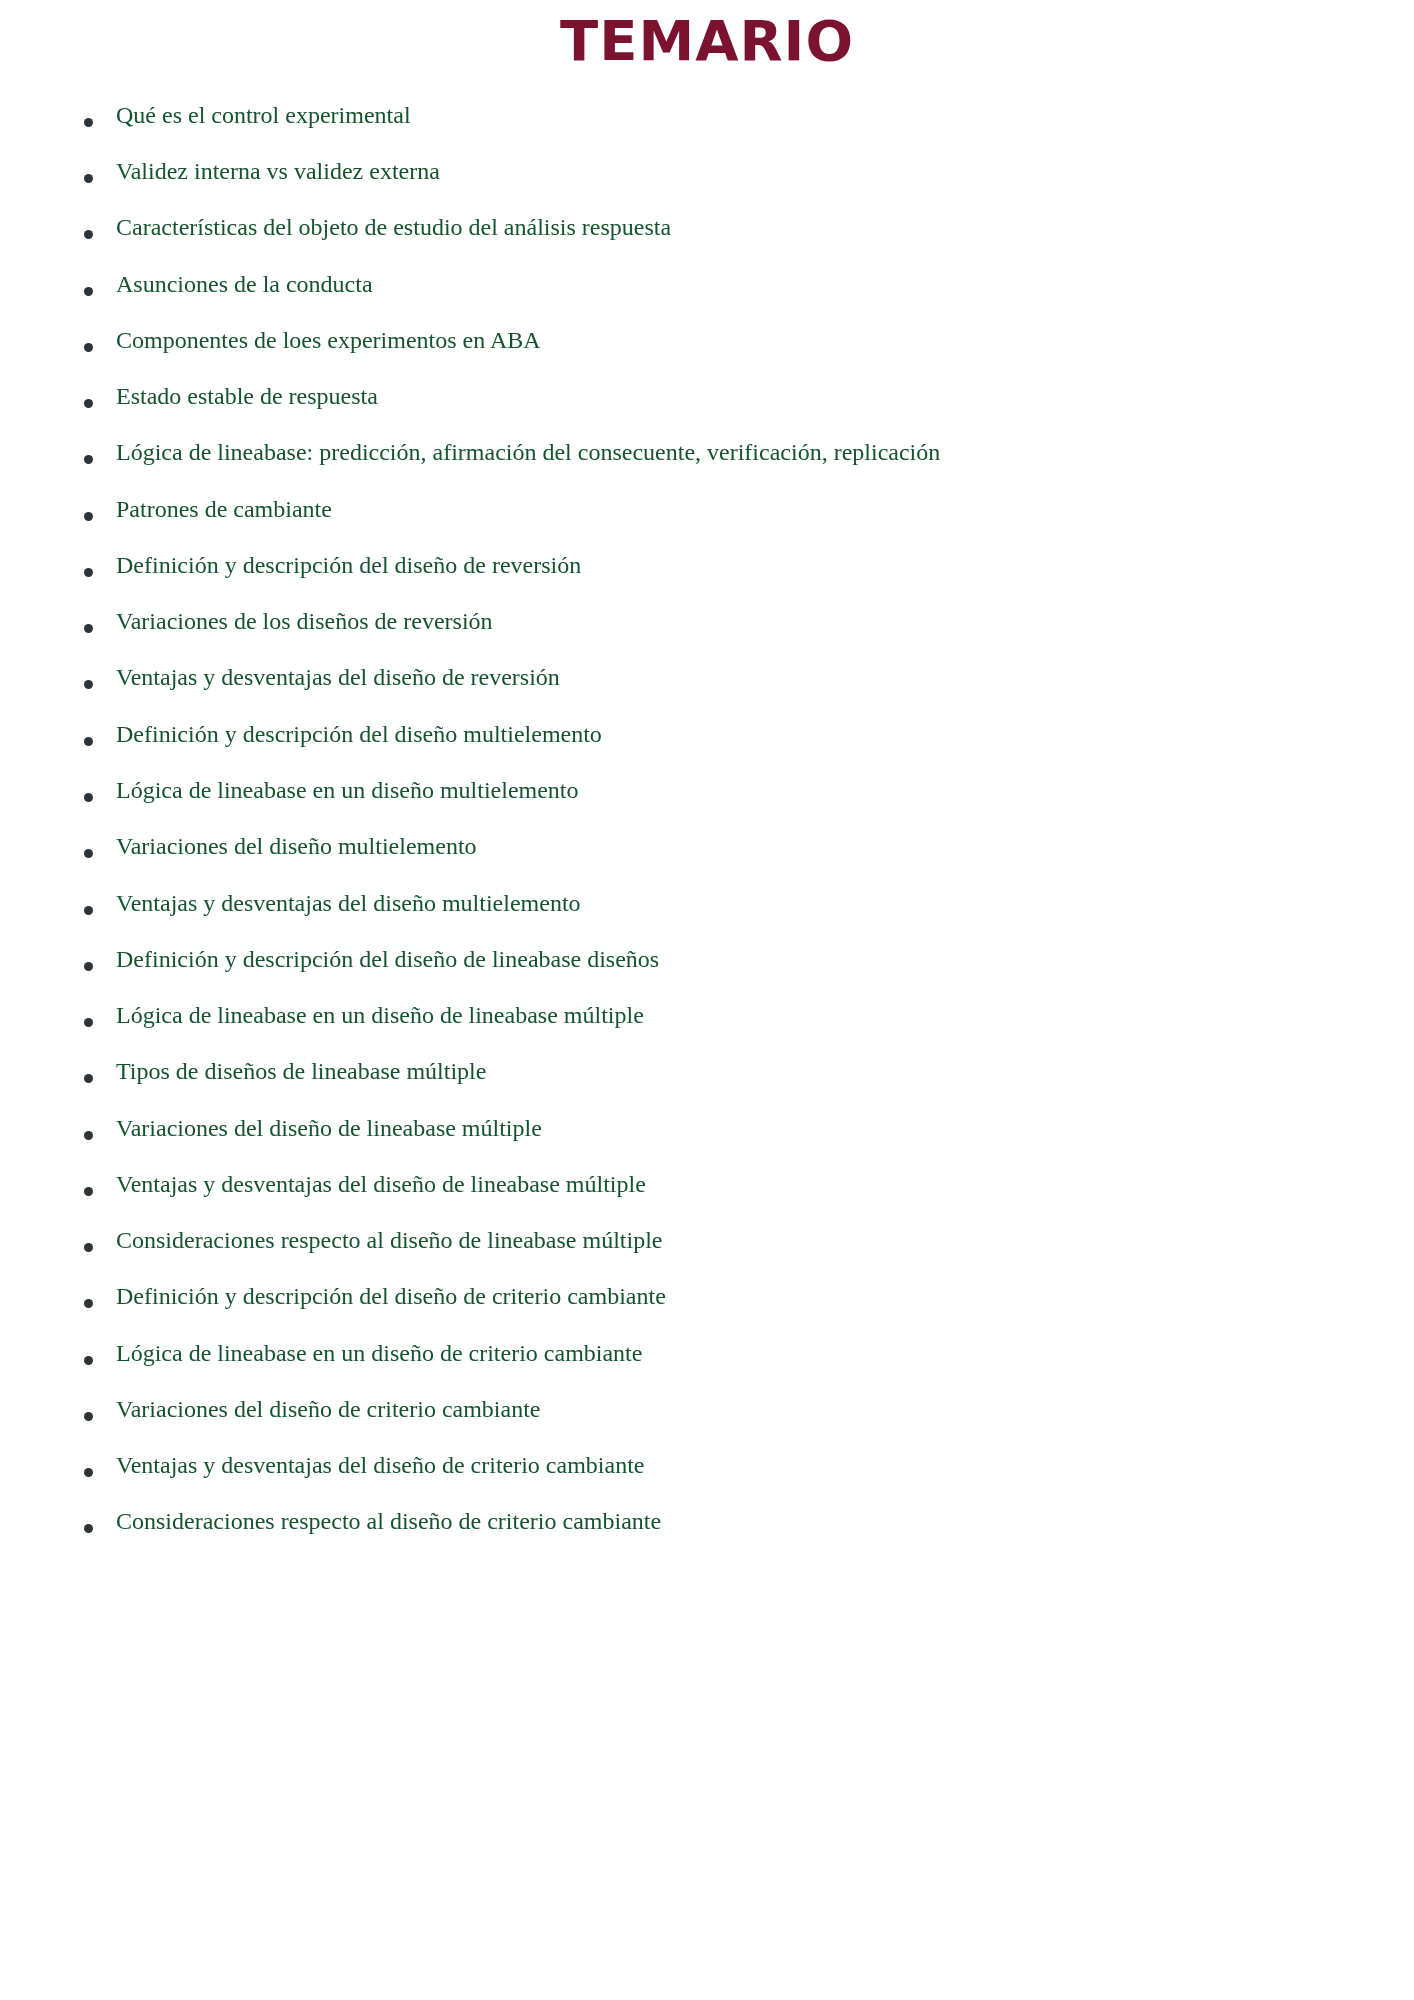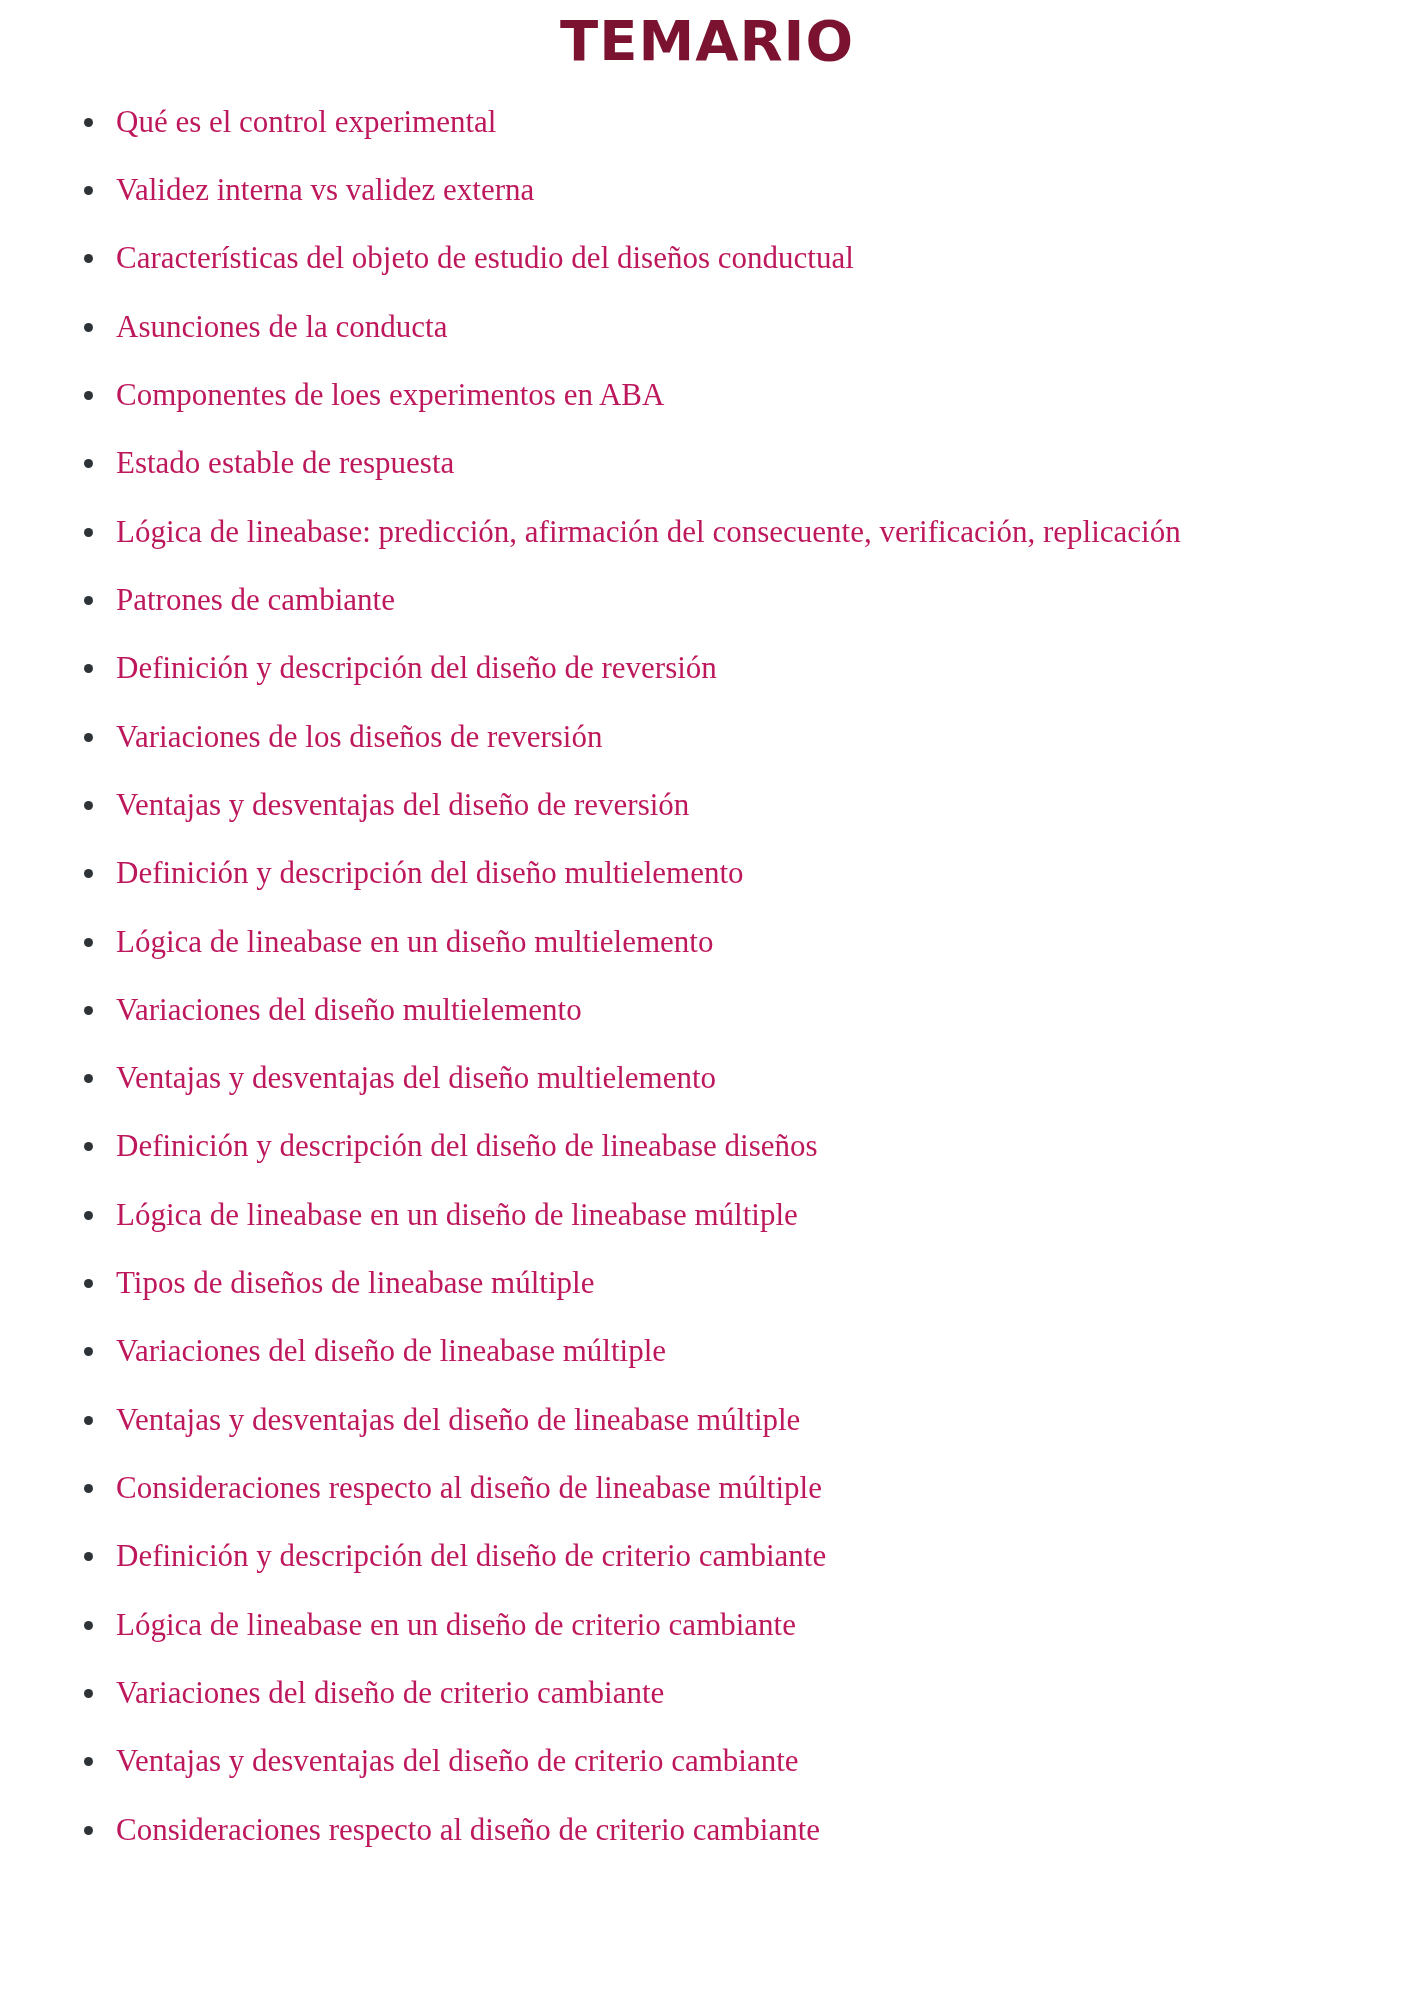--- a/index.html
+++ b/index.html
@@ -31,23 +31,23 @@
     margin: 12px 0 24px 0;
     line-height: 1.05;
   }
   ul.topics {
     list-style: none;
     margin: 0;
     padding: 0 60px 0 78px;
   }
   ul.topics li {
     position: relative;
-    font-size: 31px;
+    font-size: 24px;
     line-height: 1.72;
-    color: #be185d;
+    color: #14532d;
     padding-left: 38px;
     margin: 0 0 15px 0;
     max-width: 1180px;
   }
   ul.topics li::before {
     content: "";
     position: absolute;
     left: 6px;
     top: 23px;
     width: 9px;
@@ -59,21 +59,21 @@
 </head>
 <body>
 
 <div class="page">
 
   <h1 class="title">TEMARIO</h1>
 
   <ul class="topics">
     <li>Qué es el control experimental</li>
     <li>Validez interna vs validez externa</li>
-    <li>Características del objeto de estudio del diseños conductual</li>
+    <li>Características del objeto de estudio del análisis respuesta</li>
     <li>Asunciones de la conducta</li>
     <li>Componentes de loes experimentos en ABA</li>
     <li>Estado estable de respuesta</li>
     <li>Lógica de lineabase: predicción, afirmación del consecuente, verificación, replicación</li>
     <li>Patrones de cambiante</li>
     <li>Definición y descripción del diseño de reversión</li>
     <li>Variaciones de los diseños de reversión</li>
     <li>Ventajas y desventajas del diseño de reversión</li>
     <li>Definición y descripción del diseño multielemento</li>
     <li>Lógica de lineabase en un diseño multielemento</li>

